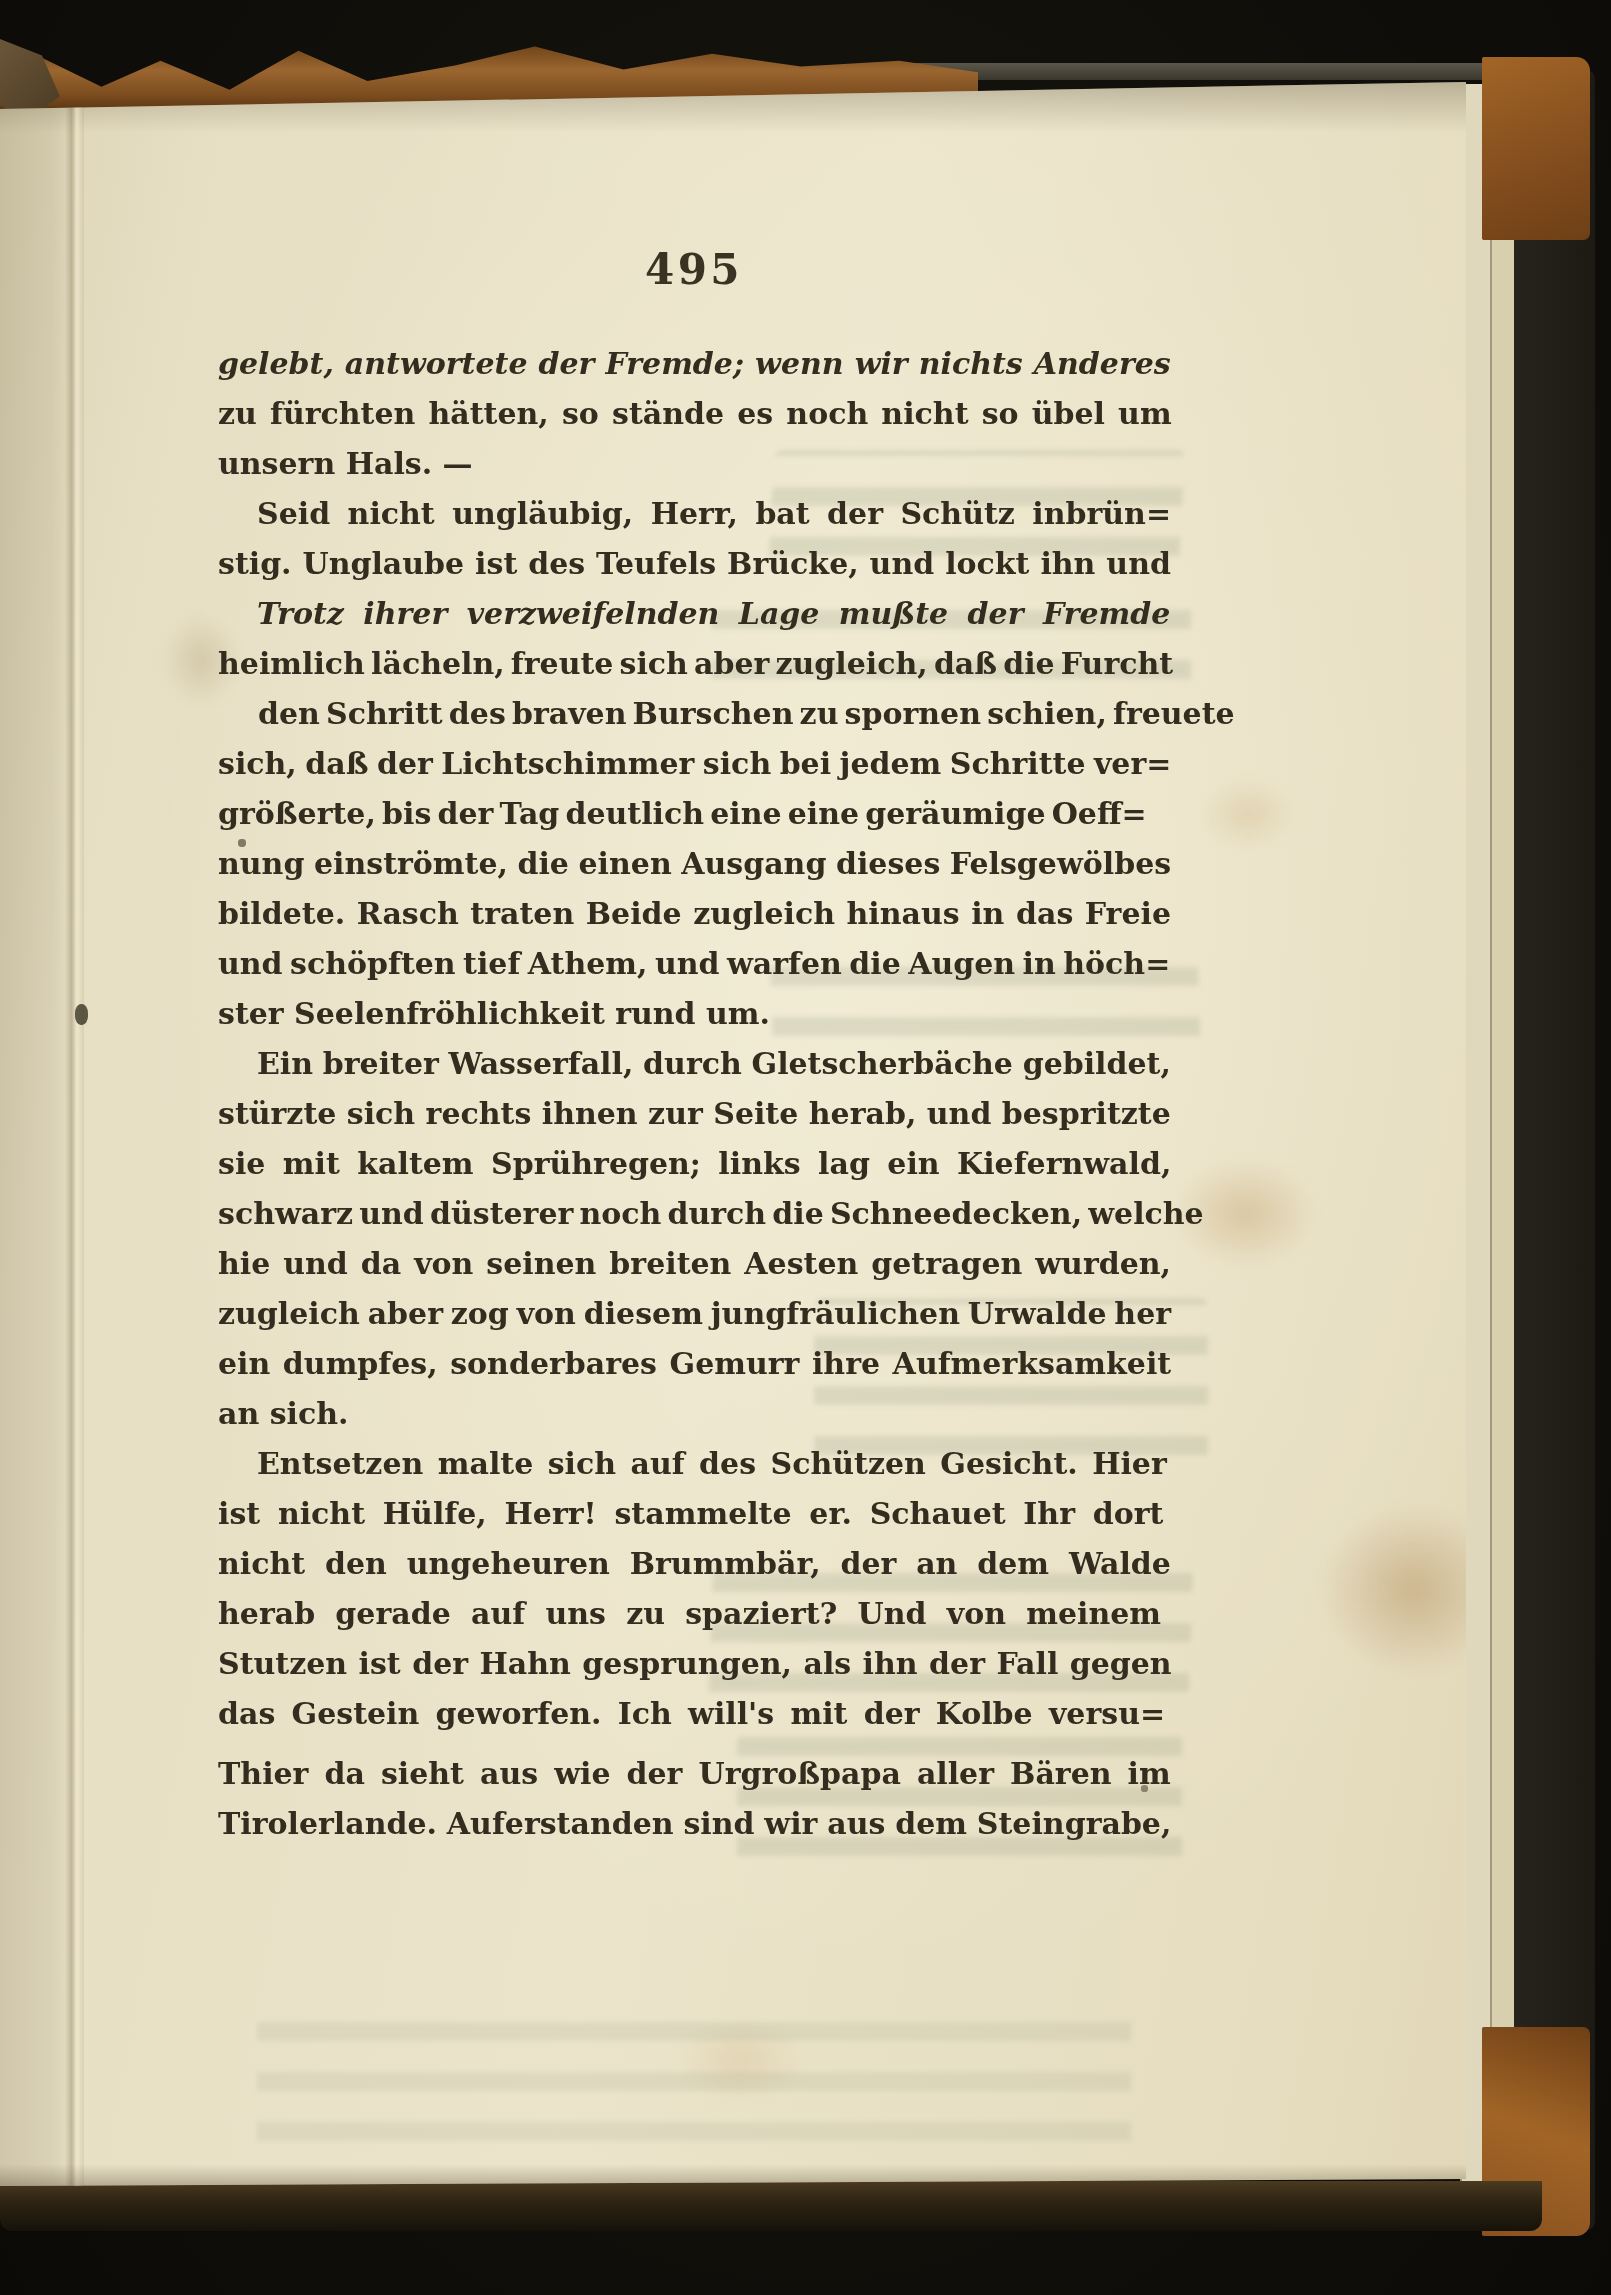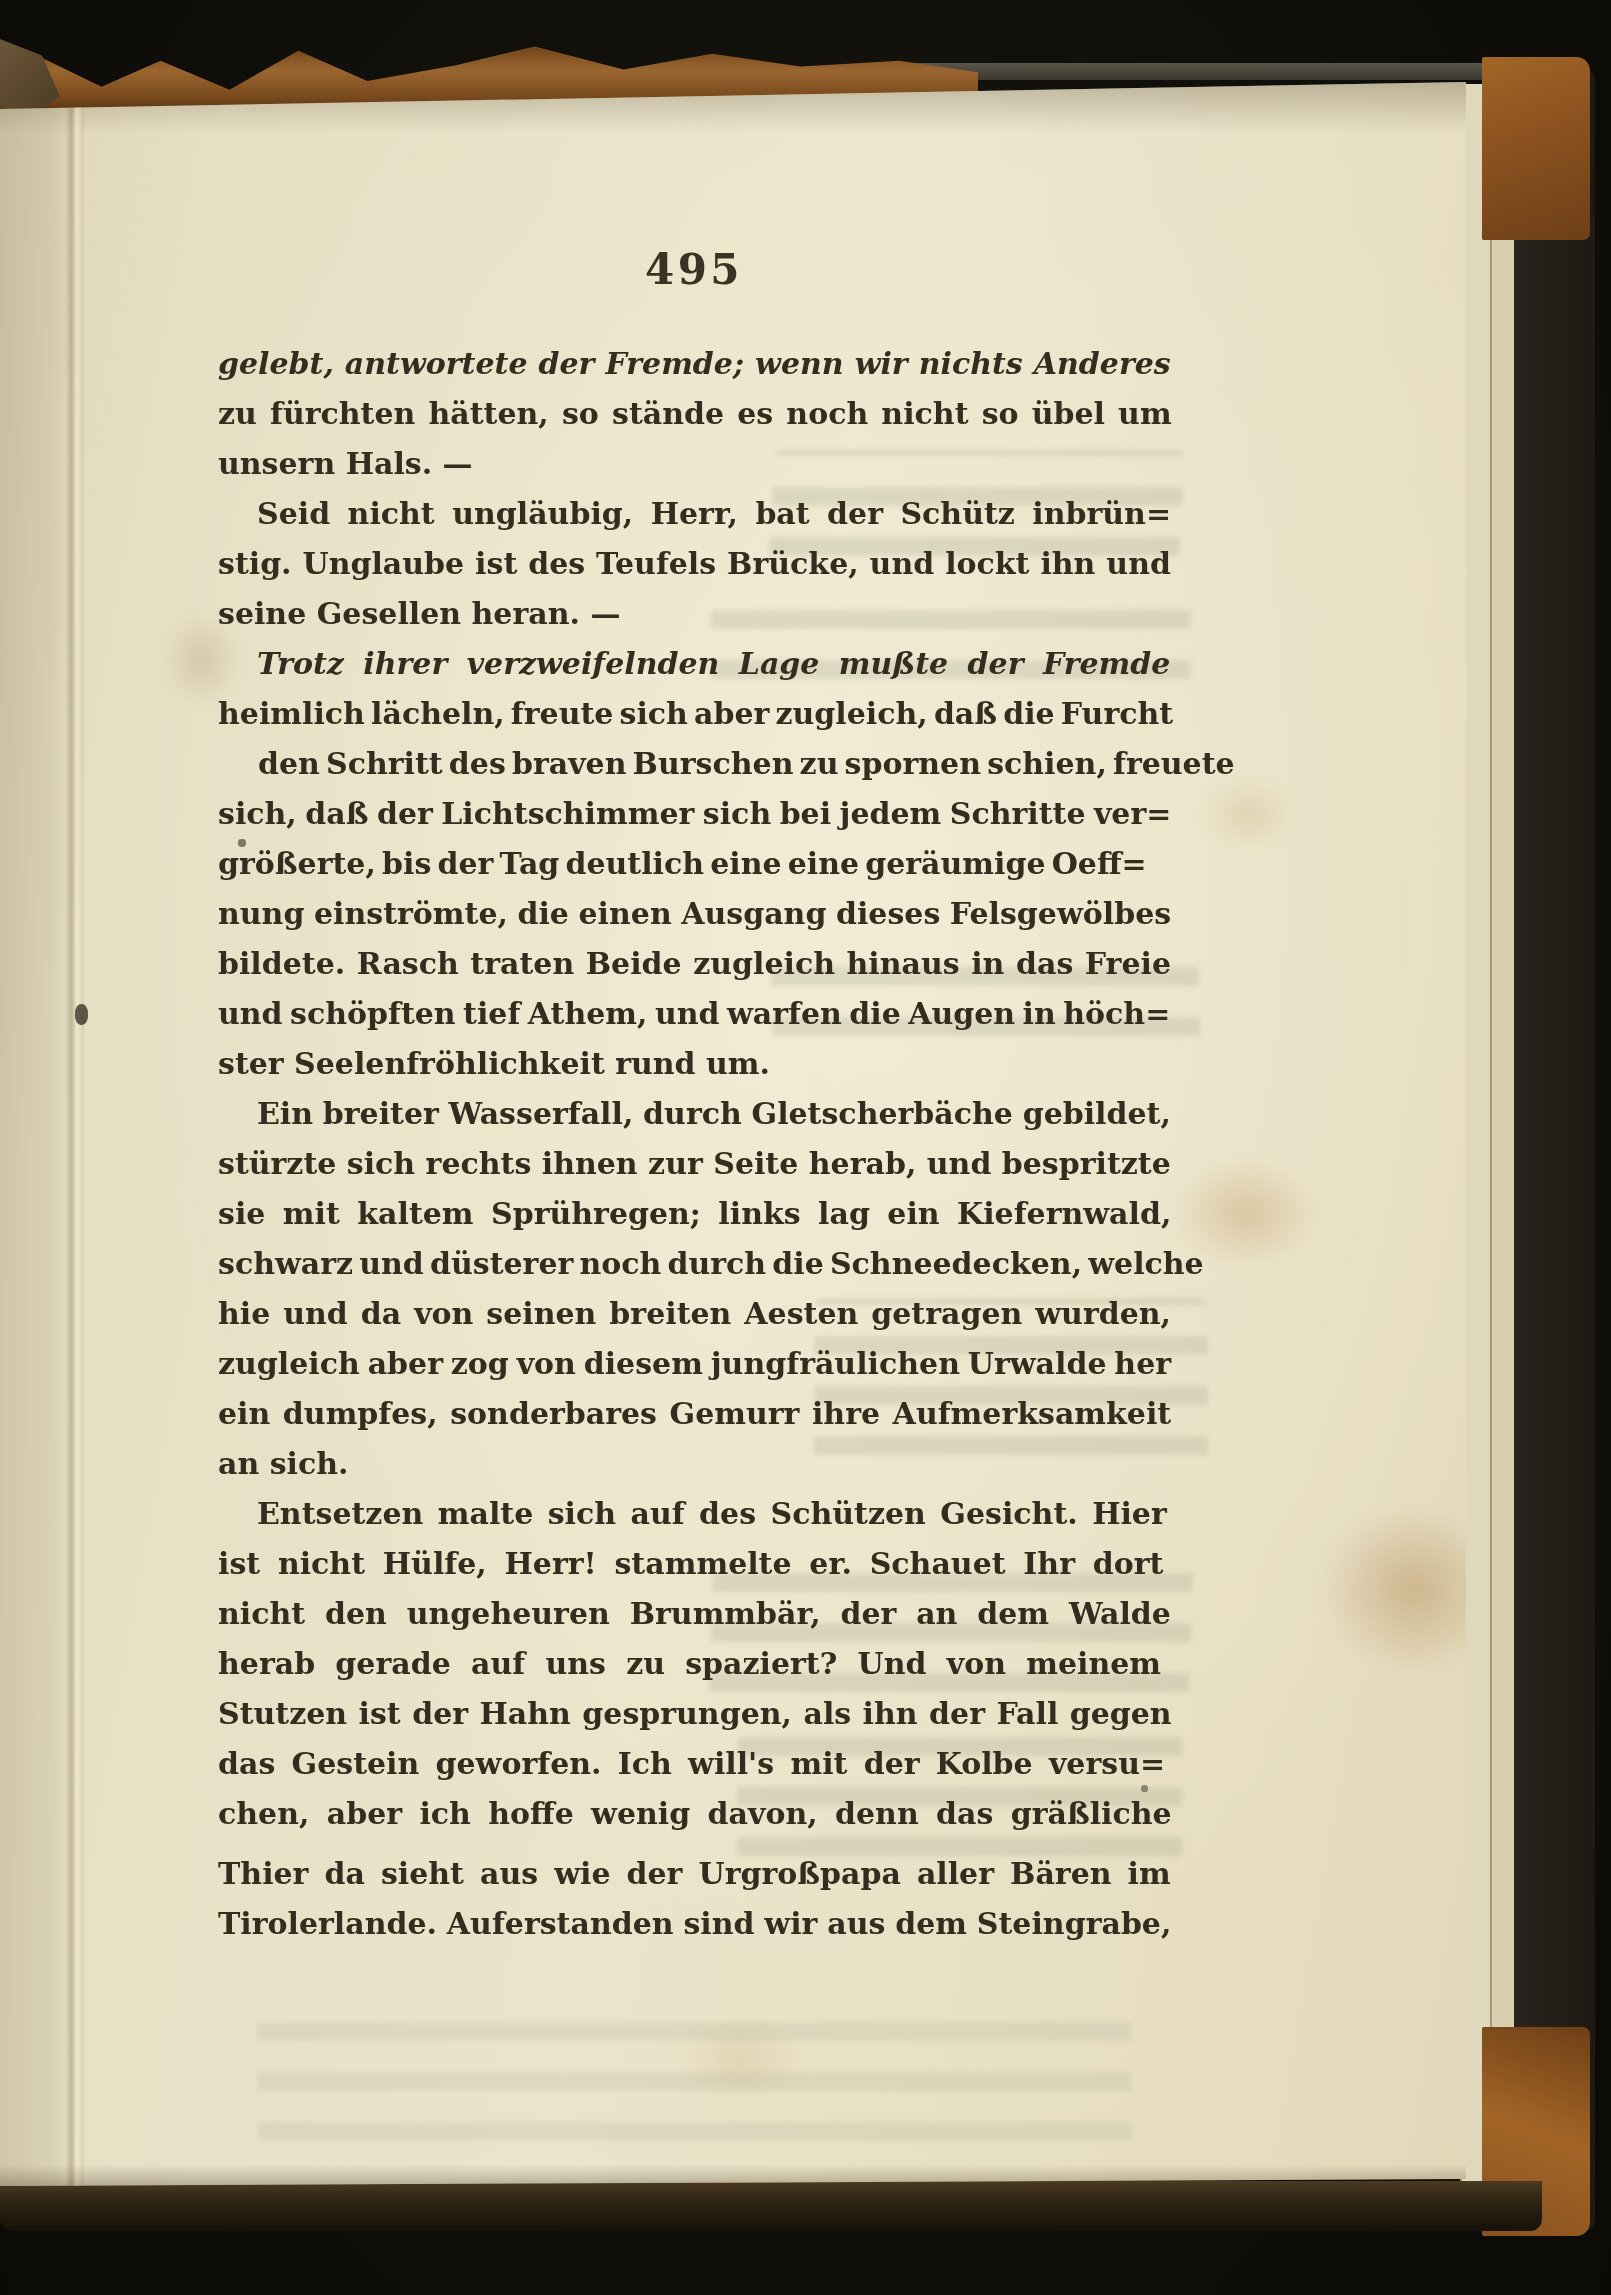--- a/index.html
+++ b/index.html
@@ -111,21 +111,20 @@
     <div class="speck k3"></div>
     <div class="speck k4"></div>
 
     <div class="page-number">495</div>
     <div class="text-block">
         <div class="line j" style="word-spacing: 0.6px; font-style: italic;"><span>gelebt, antwortete der Fremde; wenn wir nichts Anderes</span></div>
         <div class="line j" style="word-spacing: 2.7px;"><span>zu fürchten hätten, so stände es noch nicht so übel um</span></div>
         <div class="line"><span>unsern Hals. —</span></div>
         <div class="line indent j" style="word-spacing: 7px;"><span>Seid nicht ungläubig, Herr, bat der Schütz inbrün=</span></div>
         <div class="line j" style="word-spacing: 0.5px;"><span>stig. Unglaube ist des Teufels Brücke, und lockt ihn und</span></div>
-        <div class="line"><span>seine Gesellen heran. —</span></div>
         <div class="line indent j" style="word-spacing: 9px; font-style: italic;"><span>Trotz ihrer verzweifelnden Lage mußte der Fremde</span></div>
         <div class="line j" style="word-spacing: -4.3px;"><span>heimlich lächeln, freute sich aber zugleich, daß die Furcht</span></div>
         <div class="line j" style="word-spacing: -4.3px; margin-left: 40px;"><span>den Schritt des braven Burschen zu spornen schien, freuete</span></div>
         <div class="line j" style="word-spacing: -2px;"><span>sich, daß der Lichtschimmer sich bei jedem Schritte ver=</span></div>
         <div class="line j" style="word-spacing: -4.3px;"><span>größerte, bis der Tag deutlich eine eine geräumige Oeff=</span></div>
         <div class="line j" style="word-spacing: -0.9px;"><span>nung einströmte, die einen Ausgang dieses Felsgewölbes</span></div>
         <div class="line j" style="word-spacing: 1.1px;"><span>bildete. Rasch traten Beide zugleich hinaus in das Freie</span></div>
         <div class="line j" style="word-spacing: -3px;"><span>und schöpften tief Athem, und warfen die Augen in höch=</span></div>
         <div class="line"><span>ster Seelenfröhlichkeit rund um.</span></div>
         <div class="line indent j" style="word-spacing: -0.7px;"><span>Ein breiter Wasserfall, durch Gletscherbäche gebildet,</span></div>
@@ -135,21 +134,20 @@
         <div class="line j" style="word-spacing: 2.5px;"><span>hie und da von seinen breiten Aesten getragen wurden,</span></div>
         <div class="line j" style="word-spacing: -2.6px;"><span>zugleich aber zog von diesem jungfräulichen Urwalde her</span></div>
         <div class="line j" style="word-spacing: 2.1px;"><span>ein dumpfes, sonderbares Gemurr ihre Aufmerksamkeit</span></div>
         <div class="line"><span>an sich.</span></div>
         <div class="line indent j" style="word-spacing: 4px;"><span>Entsetzen malte sich auf des Schützen Gesicht.  Hier</span></div>
         <div class="line j" style="word-spacing: 7.3px;"><span>ist nicht Hülfe, Herr! stammelte er.  Schauet Ihr dort</span></div>
         <div class="line j" style="word-spacing: 9.4px;"><span>nicht den ungeheuren Brummbär, der an dem Walde</span></div>
         <div class="line j" style="word-spacing: 9.8px;"><span>herab gerade auf uns zu spaziert?  Und von meinem</span></div>
         <div class="line j" style="word-spacing: 1px;"><span>Stutzen ist der Hahn gesprungen, als ihn der Fall gegen</span></div>
         <div class="line j" style="word-spacing: 5.8px;"><span>das Gestein geworfen.  Ich will's mit der Kolbe versu=</span></div>
-        <div class="line j" style="word-spacing: 6.9px;"><span>chen, aber ich hoffe wenig davon, denn das gräßliche</span></div>
         <div class="line j" style="word-spacing: 5.6px; margin-top: 10px;"><span>Thier da sieht aus wie der Urgroßpapa aller Bären im</span></div>
         <div class="line j" style="word-spacing: -0.6px;"><span>Tirolerlande.  Auferstanden sind wir aus dem Steingrabe,</span></div>
       </div>
 
     <div class="page-bottom-shade"></div>
   </div>
 
 </div>
 
 

